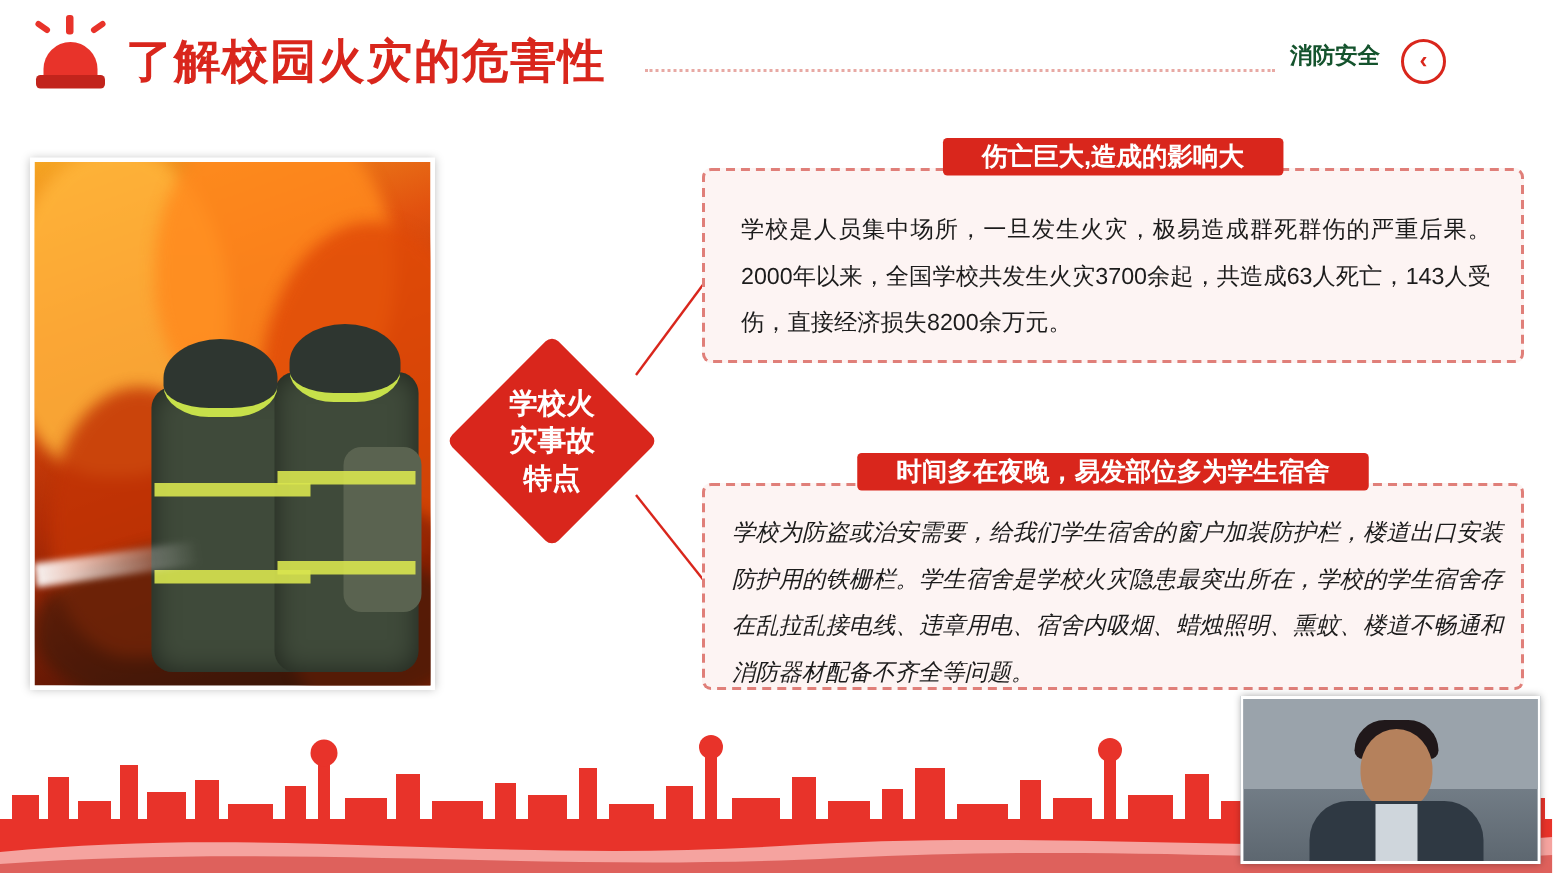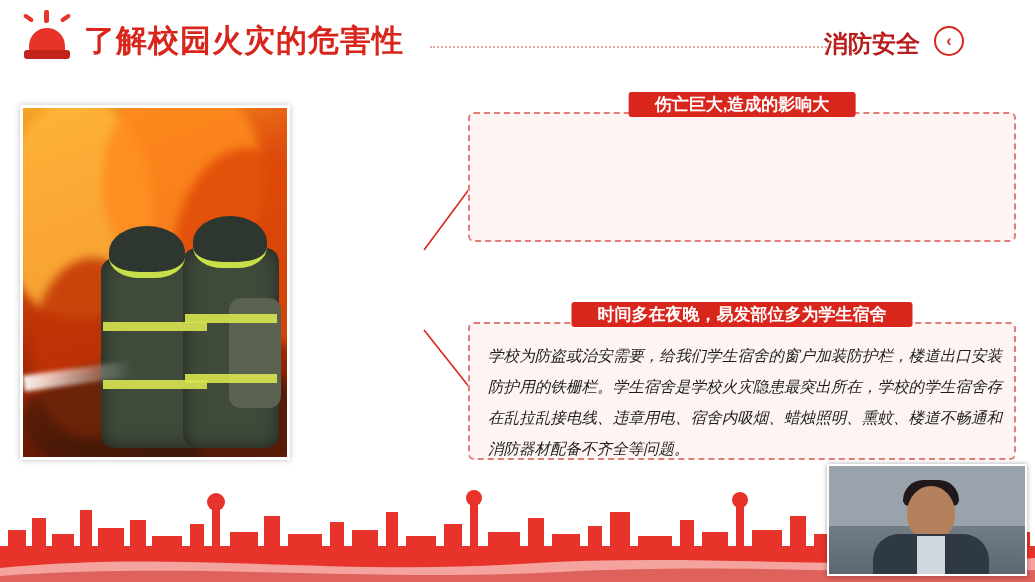--- a/index.html
+++ b/index.html
@@ -43,21 +43,21 @@
     font-size: 31px; font-weight: bold; color: #d9261c;
     letter-spacing: 1px;
     font-family: "DejaVu Sans", "Liberation Sans", sans-serif;
   }
   #header-dotline {
     position: absolute; left: 430px; top: 46px; width: 420px; height: 0;
     border-top: 2px dotted #e8a9a4;
   }
   #header-right-label {
     position: absolute; right: 62px; top: 28px;
-    font-size: 24px; font-weight: bold; color: #b91c1c;
+    font-size: 15px; font-weight: bold; color: #14532d;
   }
   #header-badge {
     position: absolute; right: 18px; top: 26px;
     width: 30px; height: 30px; border-radius: 50%;
     border: 2px solid #d9261c; color: #d9261c;
     font-size: 16px; line-height: 26px; text-align: center;
     font-weight: bold;
   }
 
   
@@ -220,23 +220,32 @@
     <div class="ff-stripe sB1"></div>
     <div class="ff-stripe sB2"></div>
     <div class="water-jet"></div>
   </div>
 
   <svg id="connectors">
     <line x1="424" y1="250" x2="470" y2="188" stroke="#d9261c" stroke-width="1.6"></line>
     <line x1="424" y1="330" x2="470" y2="388" stroke="#d9261c" stroke-width="1.6"></line>
   </svg>
 
+  <div id="center-diamond">
+    <div class="dia"></div>
+    <div class="dia-text">
+      <span>学校火</span>
+      <span>灾事故</span>
+      <span>特点</span>
+    </div>
+  </div>
 
   <div id="card1" class="card">
     <div class="card-title">伤亡巨大,造成的影响大</div>
+    <div class="card-body">学校是人员集中场所，一旦发生火灾，极易造成群死群伤的严重后果。 2000年以来，全国学校共发生火灾3700余起，共造成63人死亡，143人受伤，直接经济损失8200余万元。</div>
   </div>
 
   <div id="card2" class="card">
     <div class="card-title">时间多在夜晚，易发部位多为学生宿舍</div>
     <div class="card-body">学校为防盗或治安需要，给我们学生宿舍的窗户加装防护栏，楼道出口安装防护用的铁栅栏。学生宿舍是学校火灾隐患最突出所在，学校的学生宿舍存在乱拉乱接电线、违章用电、宿舍内吸烟、蜡烛照明、熏蚊、楼道不畅通和消防器材配备不齐全等问题。</div>
   </div>
 
   <svg id="skyline" viewBox="0 0 1035 110" preserveAspectRatio="none">
     <g fill="#e8332a">
       <rect x="0" y="74" width="1035" height="36"></rect>

